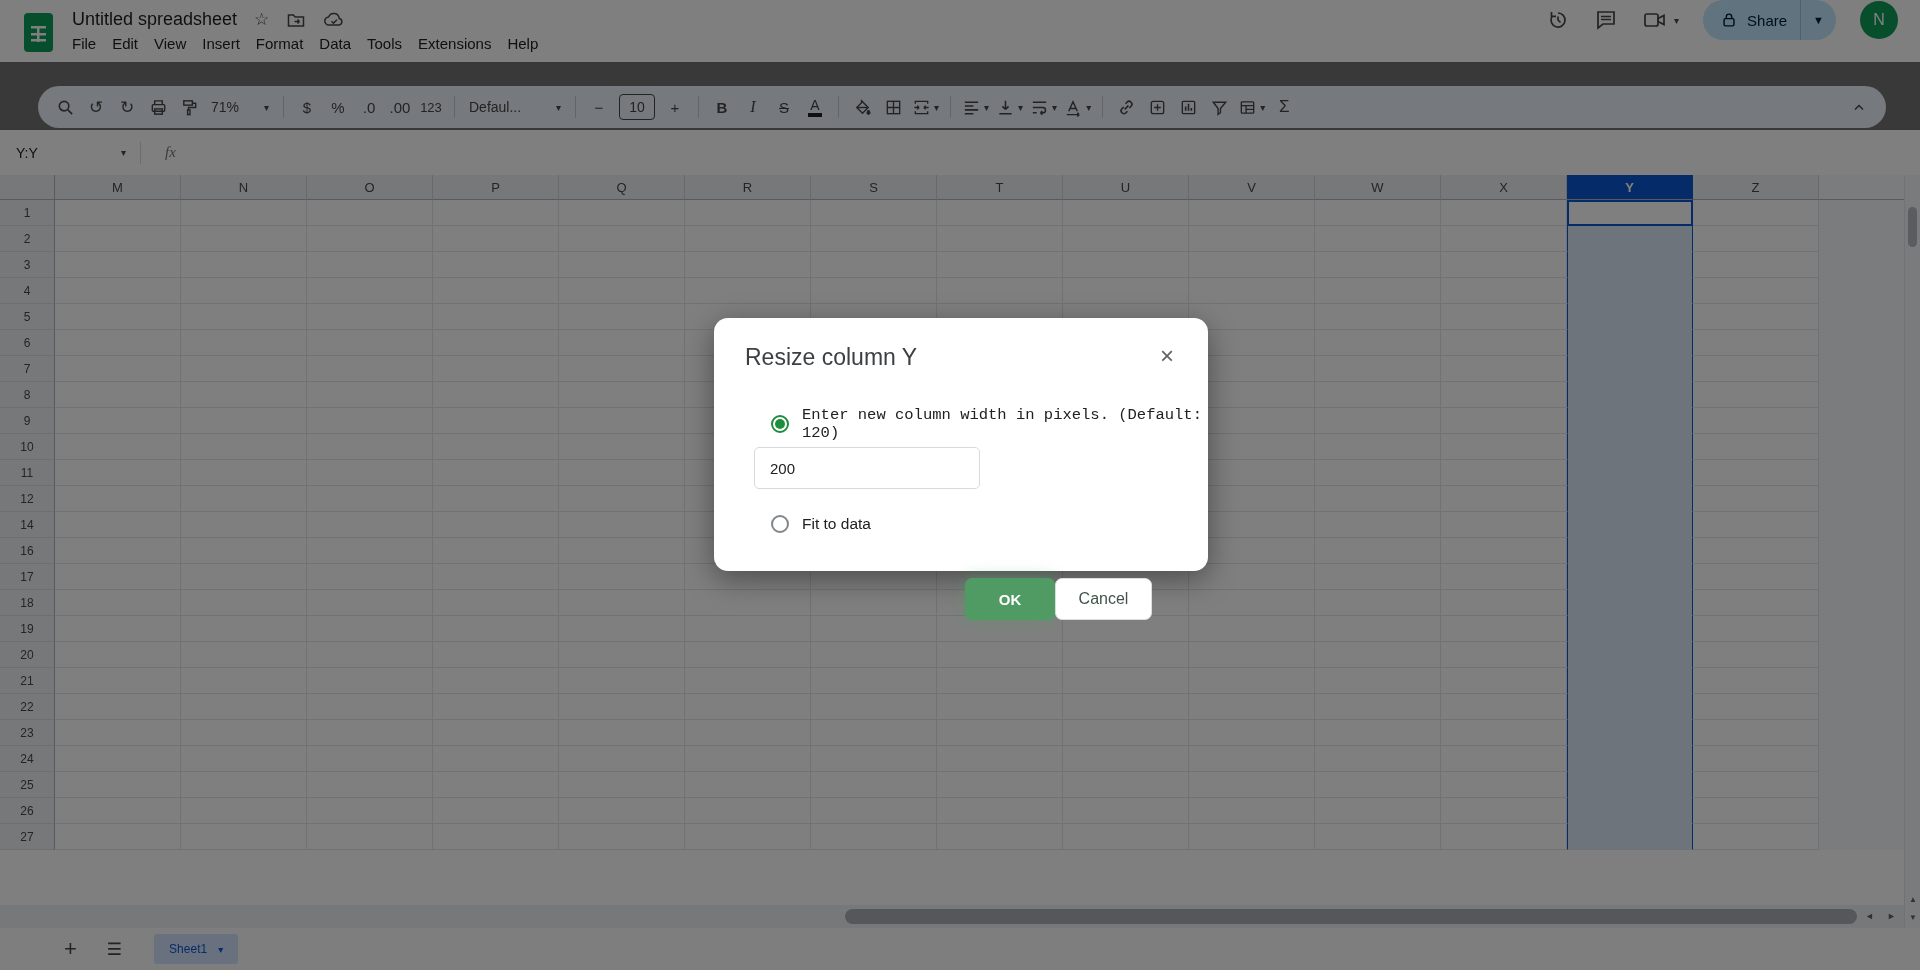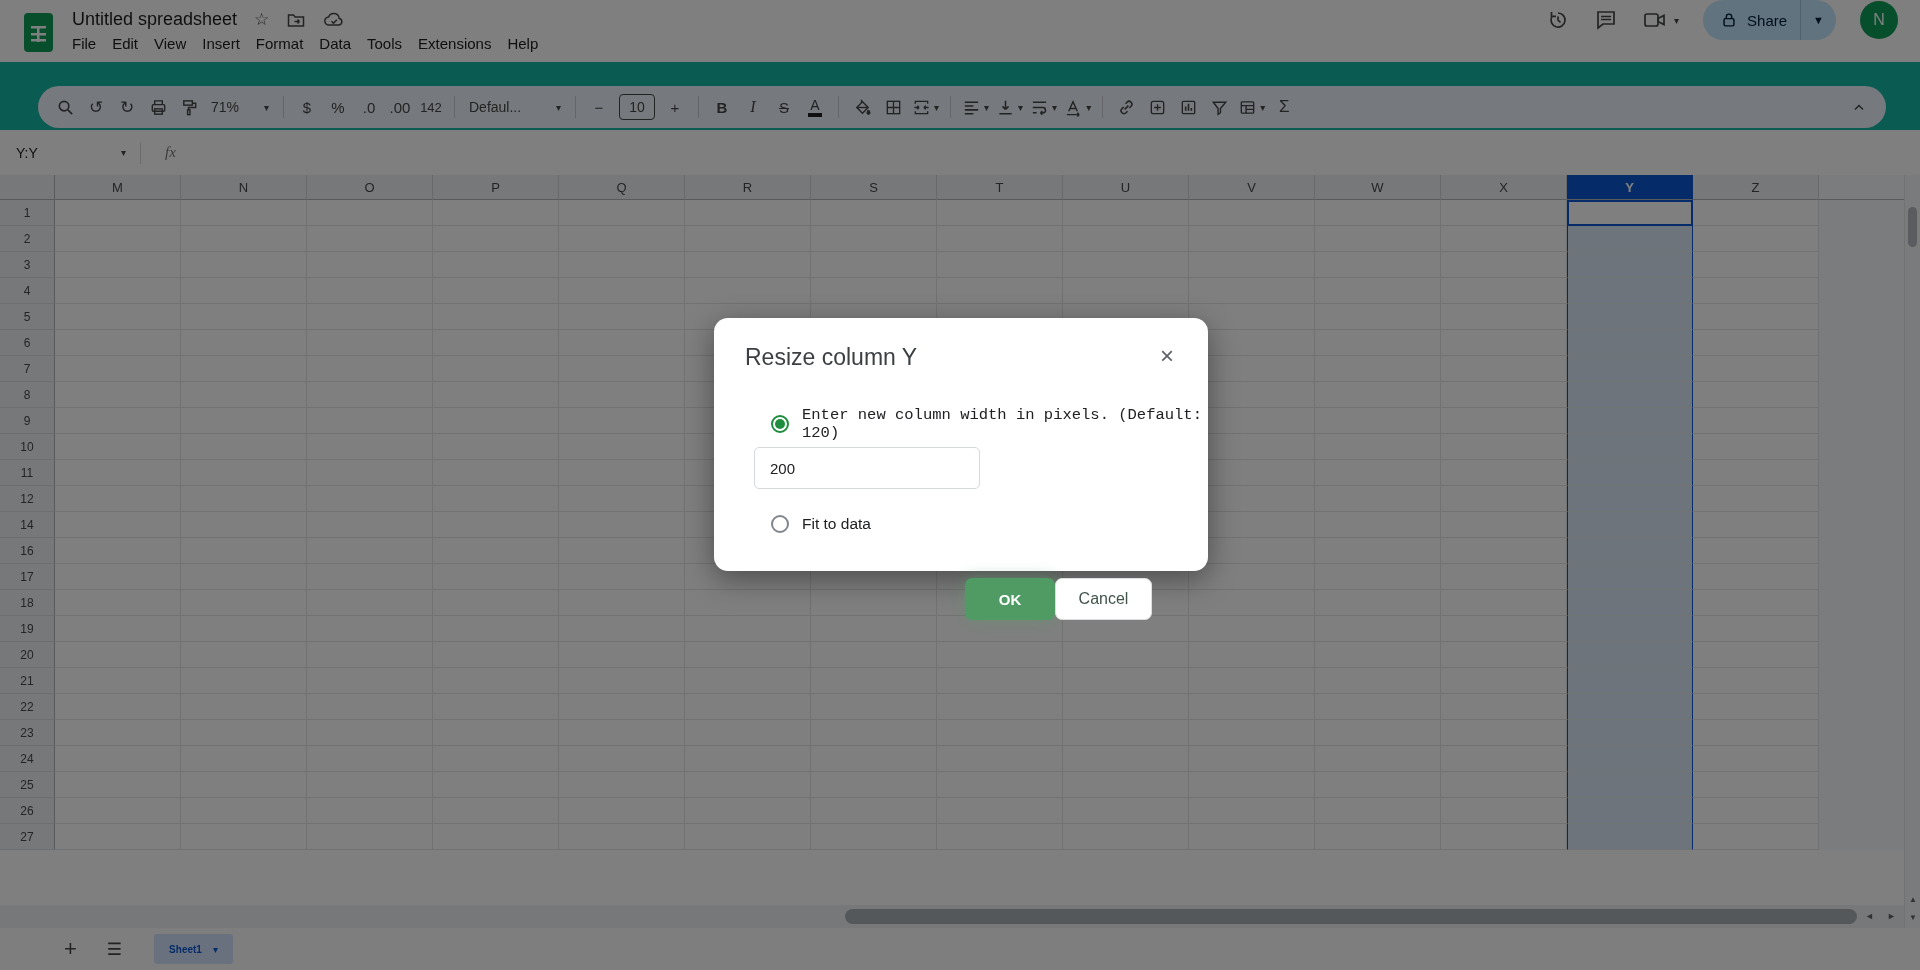--- a/index.html
+++ b/index.html
@@ -1,16 +1,16 @@
 <!DOCTYPE html>
 <html><head>
 <meta charset="utf-8">
 <style>
   html,body{margin:0;padding:0;background:#2b2b2b;}
-  #stage{position:relative;width:1920px;height:970px;background:#14b8a6;overflow:hidden;
+  #stage{position:relative;width:1920px;height:970px;background:#737373;overflow:hidden;
          font-family:"Liberation Sans",sans-serif;-webkit-font-smoothing:antialiased;}
   #stage *{box-sizing:border-box;}
 
   
   .titlebar{position:absolute;top:0;left:0;right:0;height:62px;background:#fff;display:flex;align-items:flex-start;}
   .logo{width:29px;height:39px;margin:13px 0 0 24px;background:#0f9d58;border-radius:4px;position:relative;flex:none;}
   .logo::after{content:'';position:absolute;left:7px;top:13px;width:15px;height:16px;
     background:linear-gradient(#fff,#fff) left top/15px 2.5px no-repeat,
                linear-gradient(#fff,#fff) left 6.5px/15px 2.5px no-repeat,
                linear-gradient(#fff,#fff) left 13px/15px 2.5px no-repeat,
@@ -81,21 +81,21 @@
   .vs-arrow{position:absolute;left:0;width:16px;text-align:center;font-size:8px;color:#5f6368;}
   .hscroll{position:absolute;left:0;right:16px;bottom:42px;height:23px;background:#eef1f3;}
   .hthumb{position:absolute;left:845px;width:1012px;top:4px;height:15px;border-radius:8px;background:#aab0b7;}
   .hs-arrow{position:absolute;top:6px;font-size:9px;color:#5f6368;}
 
   
   .sheetbar{position:absolute;left:0;right:0;bottom:0;height:42px;background:#fcfdfe;display:flex;align-items:center;}
   .addsheet{margin-left:64px;font-size:22px;color:#444746;line-height:1;}
   .allsheets{margin-left:30px;font-size:17px;color:#444746;}
   .sheettab{margin-left:32px;height:30px;padding:0 15px;background:#d3e3fd;border-radius:3px;display:flex;align-items:center;gap:11px;}
-  .sheettab-label{color:#0b57d0;font-size:10px;font-weight:700;}
+  .sheettab-label{color:#0b57d0;font-size:12px;font-weight:400;}
   .sheettab .dd{color:#0b57d0;}
 
   
   .scrim{position:absolute;inset:0;background:rgba(0,0,0,.5);z-index:50;}
   .dialog{position:absolute;left:714px;top:318px;width:494px;height:253px;background:#fff;border-radius:14px;
           box-shadow:0 8px 30px rgba(0,0,0,.4);z-index:60;}
   .dlg-title{position:absolute;left:31px;top:26px;font-size:23px;color:#3c4043;}
   .dlg-close{position:absolute;right:34px;top:26px;font-size:24px;color:#5f6368;line-height:1;background:none;border:none;padding:0;cursor:default;font-family:inherit;}
   .opt{position:absolute;left:57px;display:flex;align-items:center;gap:13px;}
   .opt1{top:88px;font-family:Liberation Mono, monospace;}
@@ -208,21 +208,21 @@
     </div>
     <div class="tbtn zoom-btn">
       <span>71%</span>
         <span class="dd">▾</span>
     </div>
     <div class="sep"></div>
     <div class="tbtn">$</div>
     <div class="tbtn">%</div>
     <div class="tbtn">.0</div>
     <div class="tbtn">.00</div>
-    <div class="tbtn" style="font-size:13px">142</div>
+    <div class="tbtn" style="font-size:13px">123</div>
     <div class="sep"></div>
     <div class="tbtn font-btn">
       <span>Defaul...</span>
         <span class="dd">▾</span>
     </div>
     <div class="sep"></div>
     <div class="tbtn">−</div>
     <div class="size-box">10</div>
     <div class="tbtn">+</div>
     <div class="sep"></div>

